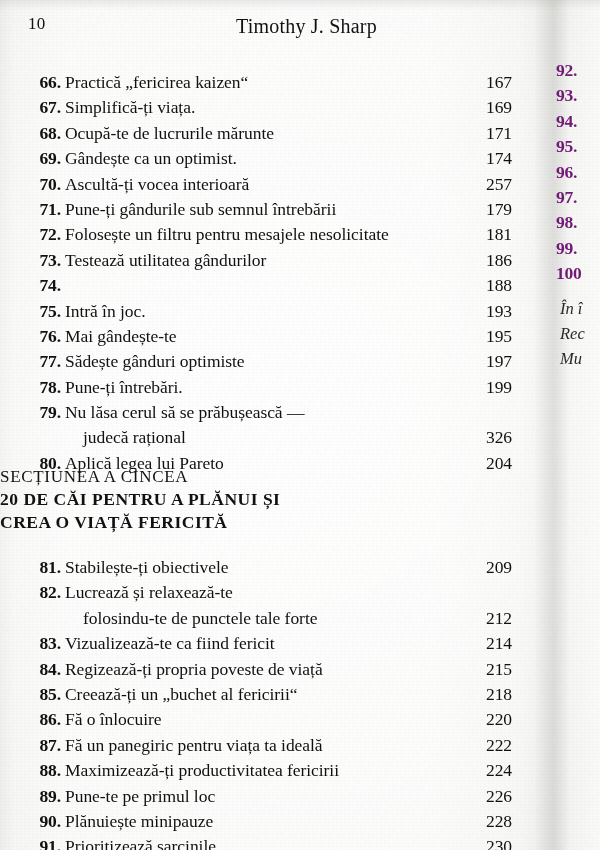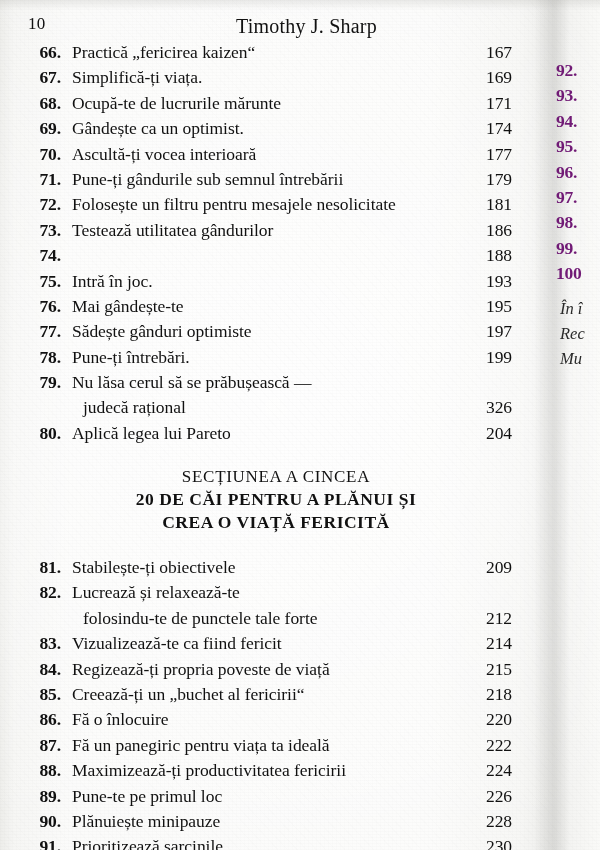--- a/index.html
+++ b/index.html
@@ -87,21 +87,21 @@
     letter-spacing: 0.2px;
     margin-left: 40px;
   }
 
   
   .toc {
     position: absolute;
     left: 28px;
     width: 484px;
   }
-  #toc-upper { top: 42px; }
+  #toc-upper { top: 72px; }
   #toc-lower { top: 557px; }
 
   .entry {
     position: relative;
     min-height: 25.4px;
   }
   .line {
     display: flex;
     align-items: baseline;
     height: 25.4px;
@@ -110,21 +110,21 @@
   .num {
     flex: 0 0 auto;
     width: 33px;
     text-align: right;
     font-weight: bold;
     font-size: 17.5px;
     letter-spacing: -0.1px;
   }
   .title {
     flex: 0 0 auto;
-    margin-left: 11px;
+    margin-left: 4px;
     font-size: 17.5px;
     letter-spacing: -0.05px;
   }
   .cont .title {
     margin-left: 55px;
   }
   .leader {
     flex: 1 1 auto;
     overflow: hidden;
     margin: 0 3px 0 5px;
@@ -142,22 +142,20 @@
     min-width: 30px;
     letter-spacing: -0.1px;
   }
 
   
   .sechead {
     position: absolute;
     left: 0;
     right: 82px;
     top: 466px;
-    text-align: center;
-    padding-left: 34px;
   }
   .sechead .l1 {
     font-size: 17px;
     letter-spacing: 0.7px;
     line-height: 22px;
   }
   .sechead .l2,
   .sechead .l3 {
     font-weight: bold;
     font-size: 17.5px;
@@ -237,21 +235,21 @@
           <span class="title">Gândește ca un optimist.</span>
           <span class="leader">......................................................................</span>
           <span class="pg">174</span>
         </div>
       </div>
       <div class="entry">
         <div class="line">
           <span class="num">70.</span>
           <span class="title">Ascultă-ți vocea interioară</span>
           <span class="leader">......................................................................</span>
-          <span class="pg">177</span>
+          <span class="pg">257</span>
         </div>
       </div>
       <div class="entry">
         <div class="line">
           <span class="num">71.</span>
           <span class="title">Pune-ți gândurile sub semnul întrebării</span>
           <span class="leader">......................................................................</span>
           <span class="pg">179</span>
         </div>
       </div>

